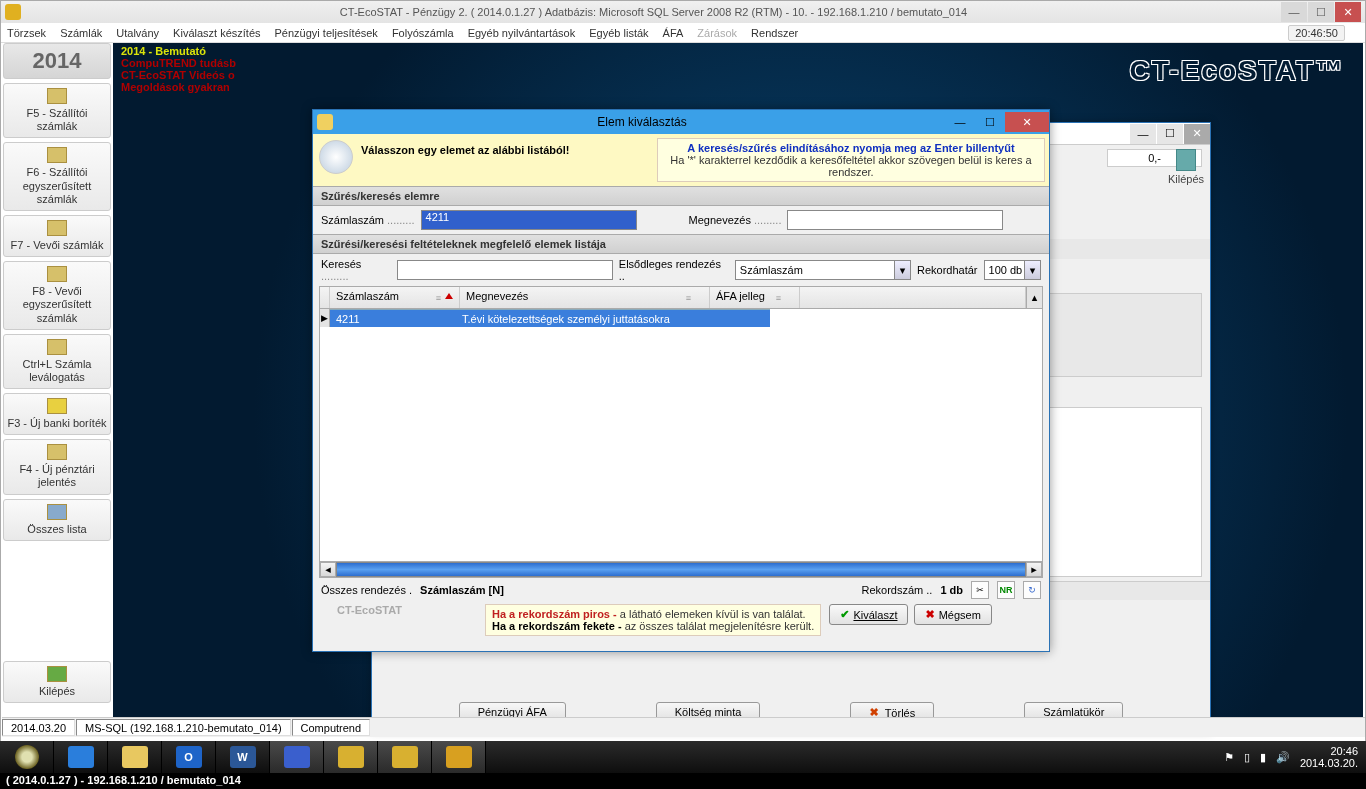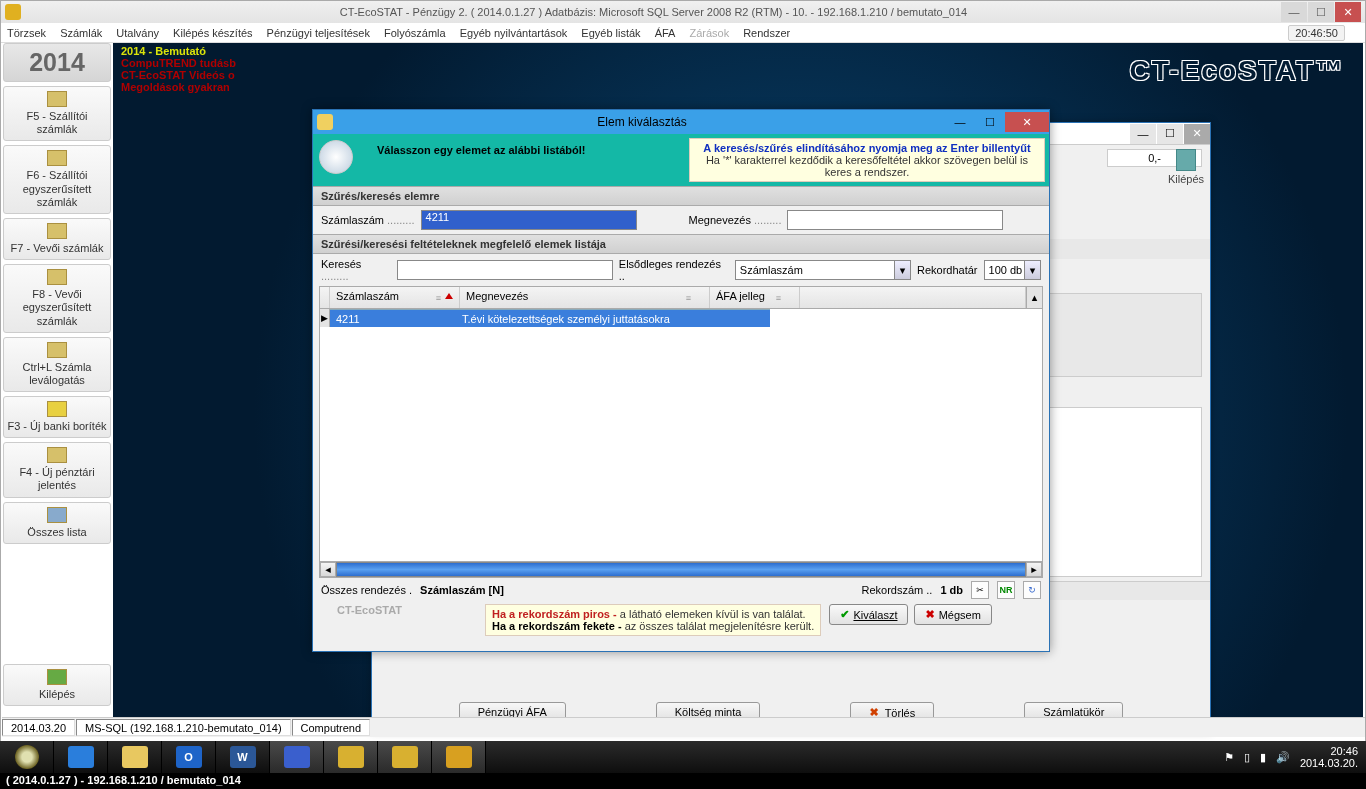--- a/index.html
+++ b/index.html
@@ -15,21 +15,21 @@
 .titlebar .winbtns .close { background:#c75050; color:#fff; }
 
 .menubar { height: 20px; background:#fff; display:flex; align-items:center; padding:0 6px; border-bottom:1px solid #ddd; }
 .menubar span { margin-right: 14px; color:#333; }
 .menubar .disabled { color:#aaa; }
 .menubar .clock { margin-left:auto; padding:1px 6px; background:#f3f3f3; border:1px solid #ccc; border-radius:2px; }
 
 .content { position:absolute; left:0; top:42px; right:0; bottom:42px; background:#fff; }
 
 .leftbar { position:absolute; left:2px; top:0; width:108px; }
-.year { background:linear-gradient(#e8e8e8,#d5d5d5); text-align:center; font-size:25px; font-weight:bold; color:#666; border:1px solid #ccc; border-radius:3px; padding:4px 12px; margin-bottom:4px; }
+.year { background:linear-gradient(#e8e8e8,#d5d5d5); text-align:center; font-size:22px; font-weight:bold; color:#666; border:1px solid #ccc; border-radius:3px; padding:4px 12px; margin-bottom:4px; }
 .leftbtn { width:108px; border:1px solid #ccc; border-radius:3px; background:linear-gradient(#fafafa,#e9e9e9); text-align:center; padding:4px 2px; margin-bottom:4px; color:#333; line-height:1.2; }
 .leftbtn.exit { margin-top: 120px; }
 .lefticon { width:20px; height:16px; margin:0 auto 3px; background:#d6c06a; border:1px solid #aa9040; }
 
 .mainpane { position:absolute; left:112px; top:0; right:2px; bottom:0; background: radial-gradient(circle at 55% 55%, #0a4a7a 0%, #021a30 70%); }
 .infotop { position:absolute; left:8px; top:2px; font-weight:bold; }
 .infotop .l1 { color:#dbe40a; }
 .infotop .l2, .infotop .l3, .infotop .l4 { color:#b00000; }
 .logo { position:absolute; right:18px; top:12px; font-family: Arial; font-size:28px; letter-spacing:2px; color:#031c33; text-shadow: -1px -1px 0 #fff,1px -1px 0 #fff,-1px 1px 0 #fff,1px 1px 0 #fff; font-weight:bold; }
 
@@ -50,21 +50,21 @@
 
 
 .dlg { position:absolute; left:312px; top:109px; width:738px; height:543px; background:#f0f0f0; border:1px solid #2a72b5; box-shadow: 0 0 10px rgba(0,0,0,.4); }
 .dlg .dtb { height:24px; background:#3aa0e8; display:flex; align-items:center; padding-left:4px; }
 .dlg .dtb .ic { width:16px; height:16px; background:#f0d060; border-radius:3px; margin-right:6px; }
 .dlg .dtb .tt { flex:1; text-align:center; color:#000; font-size:12px; }
 .dlg .dtb .db { width:30px; height:20px; display:flex; align-items:center; justify-content:center; color:#000; }
 .dlg .dtb .db.min, .dlg .dtb .db.max { background:#3aa0e8; }
 .dlg .dtb .db.close { background:#c75050; color:#fff; width:44px; }
 
-.dlg-top { display:flex; padding:4px; gap:22px; background:#14b8a6; }
+.dlg-top { display:flex; padding:4px; gap:6px; background:#fef9c3; }
 .mag { width:34px; height:34px; border:1px solid #ccc; border-radius:50%; background:radial-gradient(#fff,#bcd); margin:2px;}
 .prompt { font-weight:bold; color:#000; flex:0 0 270px; padding-top:6px; }
 .hint { flex:1; background:#ffffe0; border:1px solid #dcb; padding:3px 6px;margin-left:20px; }
 .hint .h1 { color:#1030c0; font-weight:bold; text-align:center; }
 .hint .h2 { color:#333; text-align:center; }
 
 .sec-hdr { background:linear-gradient(#e0e0e0,#d0d0d0); border-top:1px solid #aaa; border-bottom:1px solid #aaa; padding:3px 8px; font-weight:bold; color:#333; }
 .filters, .searchrow { display:flex; align-items:center; padding:4px 8px; gap:6px; }
 .dots::after { content:" ........."; color:#888; }
 .tinput { background:#fff; border:1px solid #888; height:20px; padding:0 4px; }
@@ -128,21 +128,21 @@
       <div>—</div>
       <div>☐</div>
       <div class="close">✕</div>
     </div>
   </div>
 
   <div class="menubar">
     <span>Törzsek</span>
     <span>Számlák</span>
     <span>Utalvány</span>
-    <span>Kilépés készítés</span>
+    <span>Kiválaszt készítés</span>
     <span>Pénzügyi teljesítések</span>
     <span>Folyószámla</span>
     <span>Egyéb nyilvántartások</span>
     <span>Egyéb listák</span>
     <span>ÁFA</span>
     <span class="disabled">Zárások</span>
     <span>Rendszer</span>
     <span class="clock">20:46:50</span>
   </div>
 

